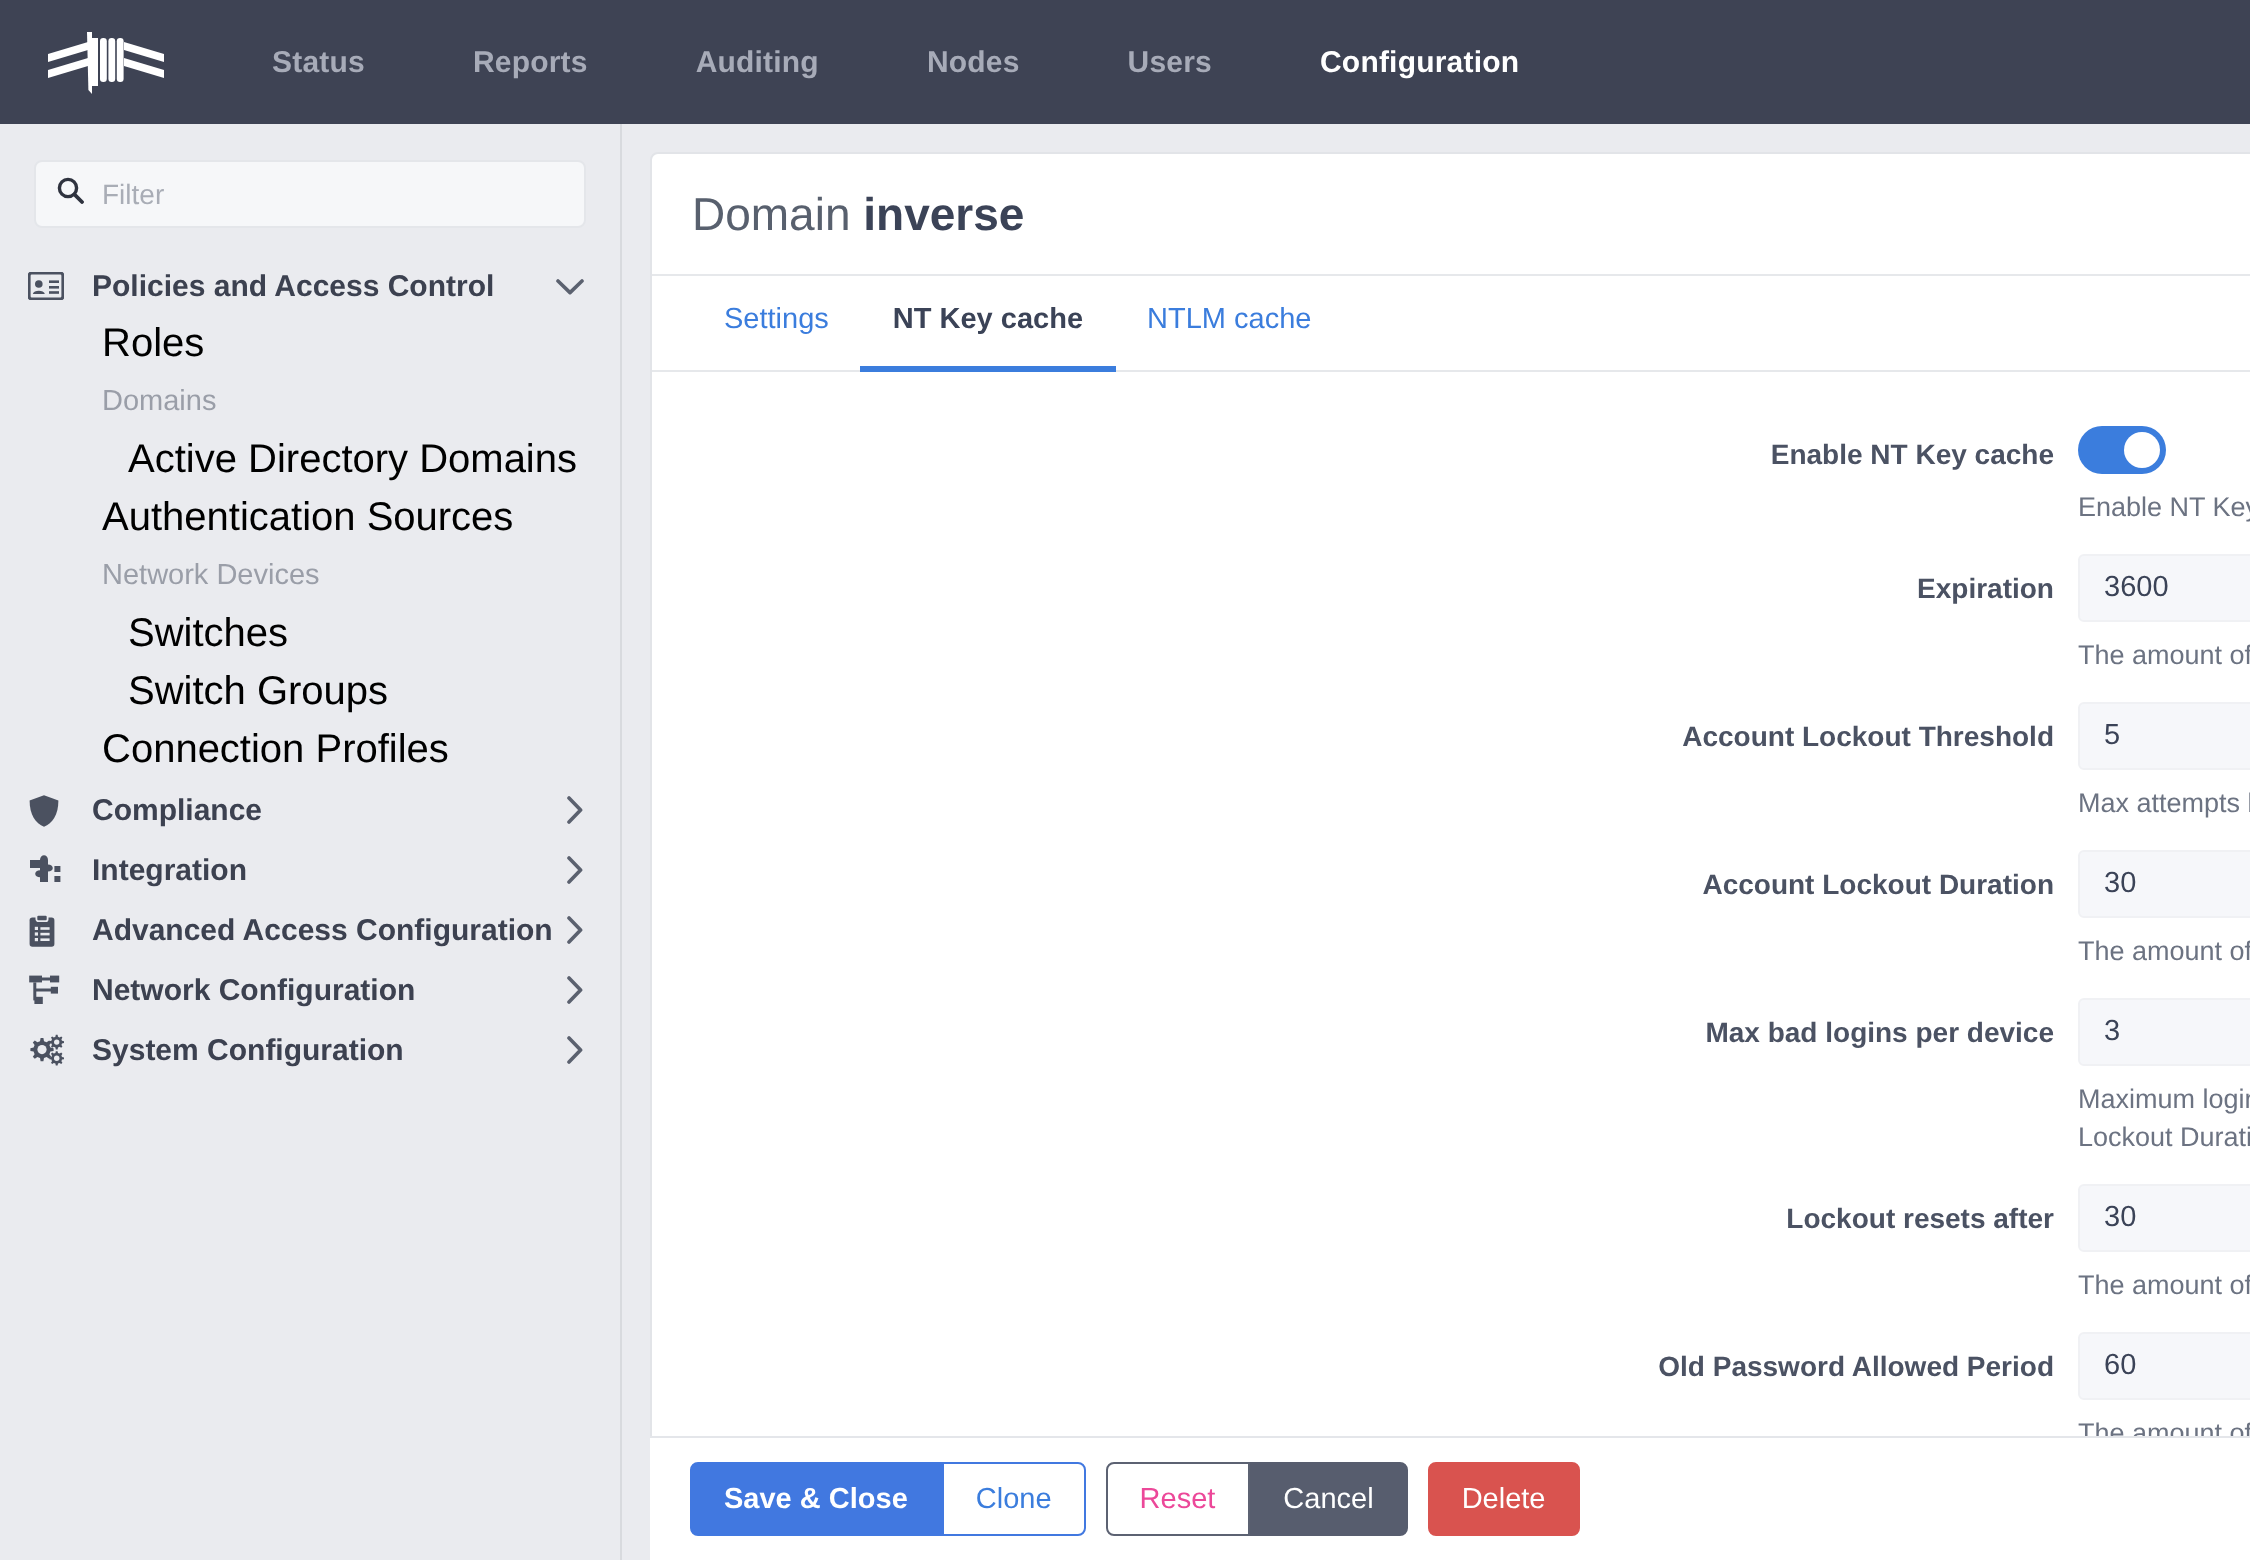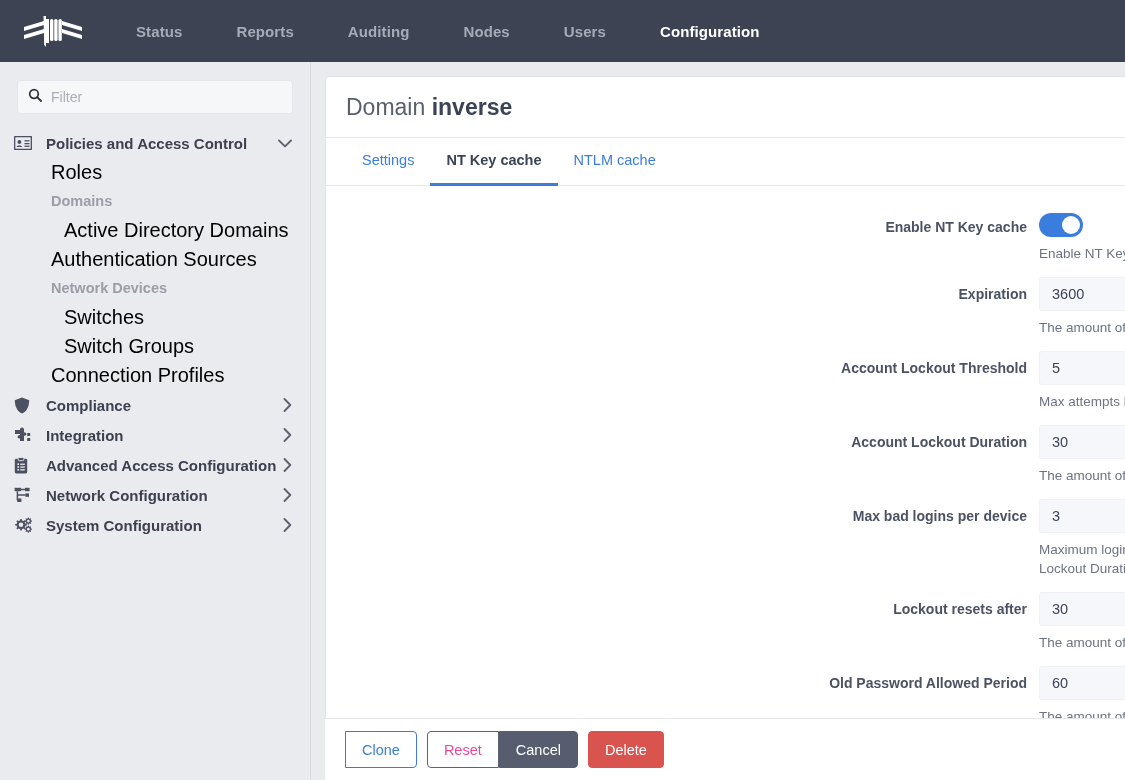--- a/index.html
+++ b/index.html
@@ -66,21 +66,21 @@
   .nav-group-head .gchev { flex: none; display: flex; padding-right: 4px; }
 
   .nav-link {
     font-size: 20px; color: #000000;
     padding: 6px 14px 6px 51px; height: 29px;
     line-height: 17px; cursor: pointer;
   }
   .nav-link.indent { padding-left: 64px; }
   .nav-subhead {
     font-size: 14.5px; color: #9a9ea8;
-    padding: 6px 14px 6px 51px; height: 29px; line-height: 17px; font-weight: bold;
+    padding: 6px 14px 6px 51px; height: 29px; line-height: 17px;
   }
 
   
   .main {
     flex: 1; background: #eaebef;
     padding: 14px 0 0 14px;
     overflow: hidden;
   }
   .card {
     background: #ffffff;
@@ -415,20 +415,21 @@
             <div class="fhelp">The amount of minutes an old password will be accepted in NTLM Authenticatio</div>
           </div>
         </div>
 
       </div>
     </div>
   </div>
 
   <div class="footer">
     <div class="bgroup">
+      <div class="btn btn-primary">Save &amp; Close</div>
       <div class="btn btn-outline">Clone</div>
     </div>
     <div class="bgroup">
       <div class="btn btn-light">Reset</div>
       <div class="btn btn-dark">Cancel</div>
     </div>
     <div class="btn btn-danger">Delete</div>
   </div>
 
 </div>

